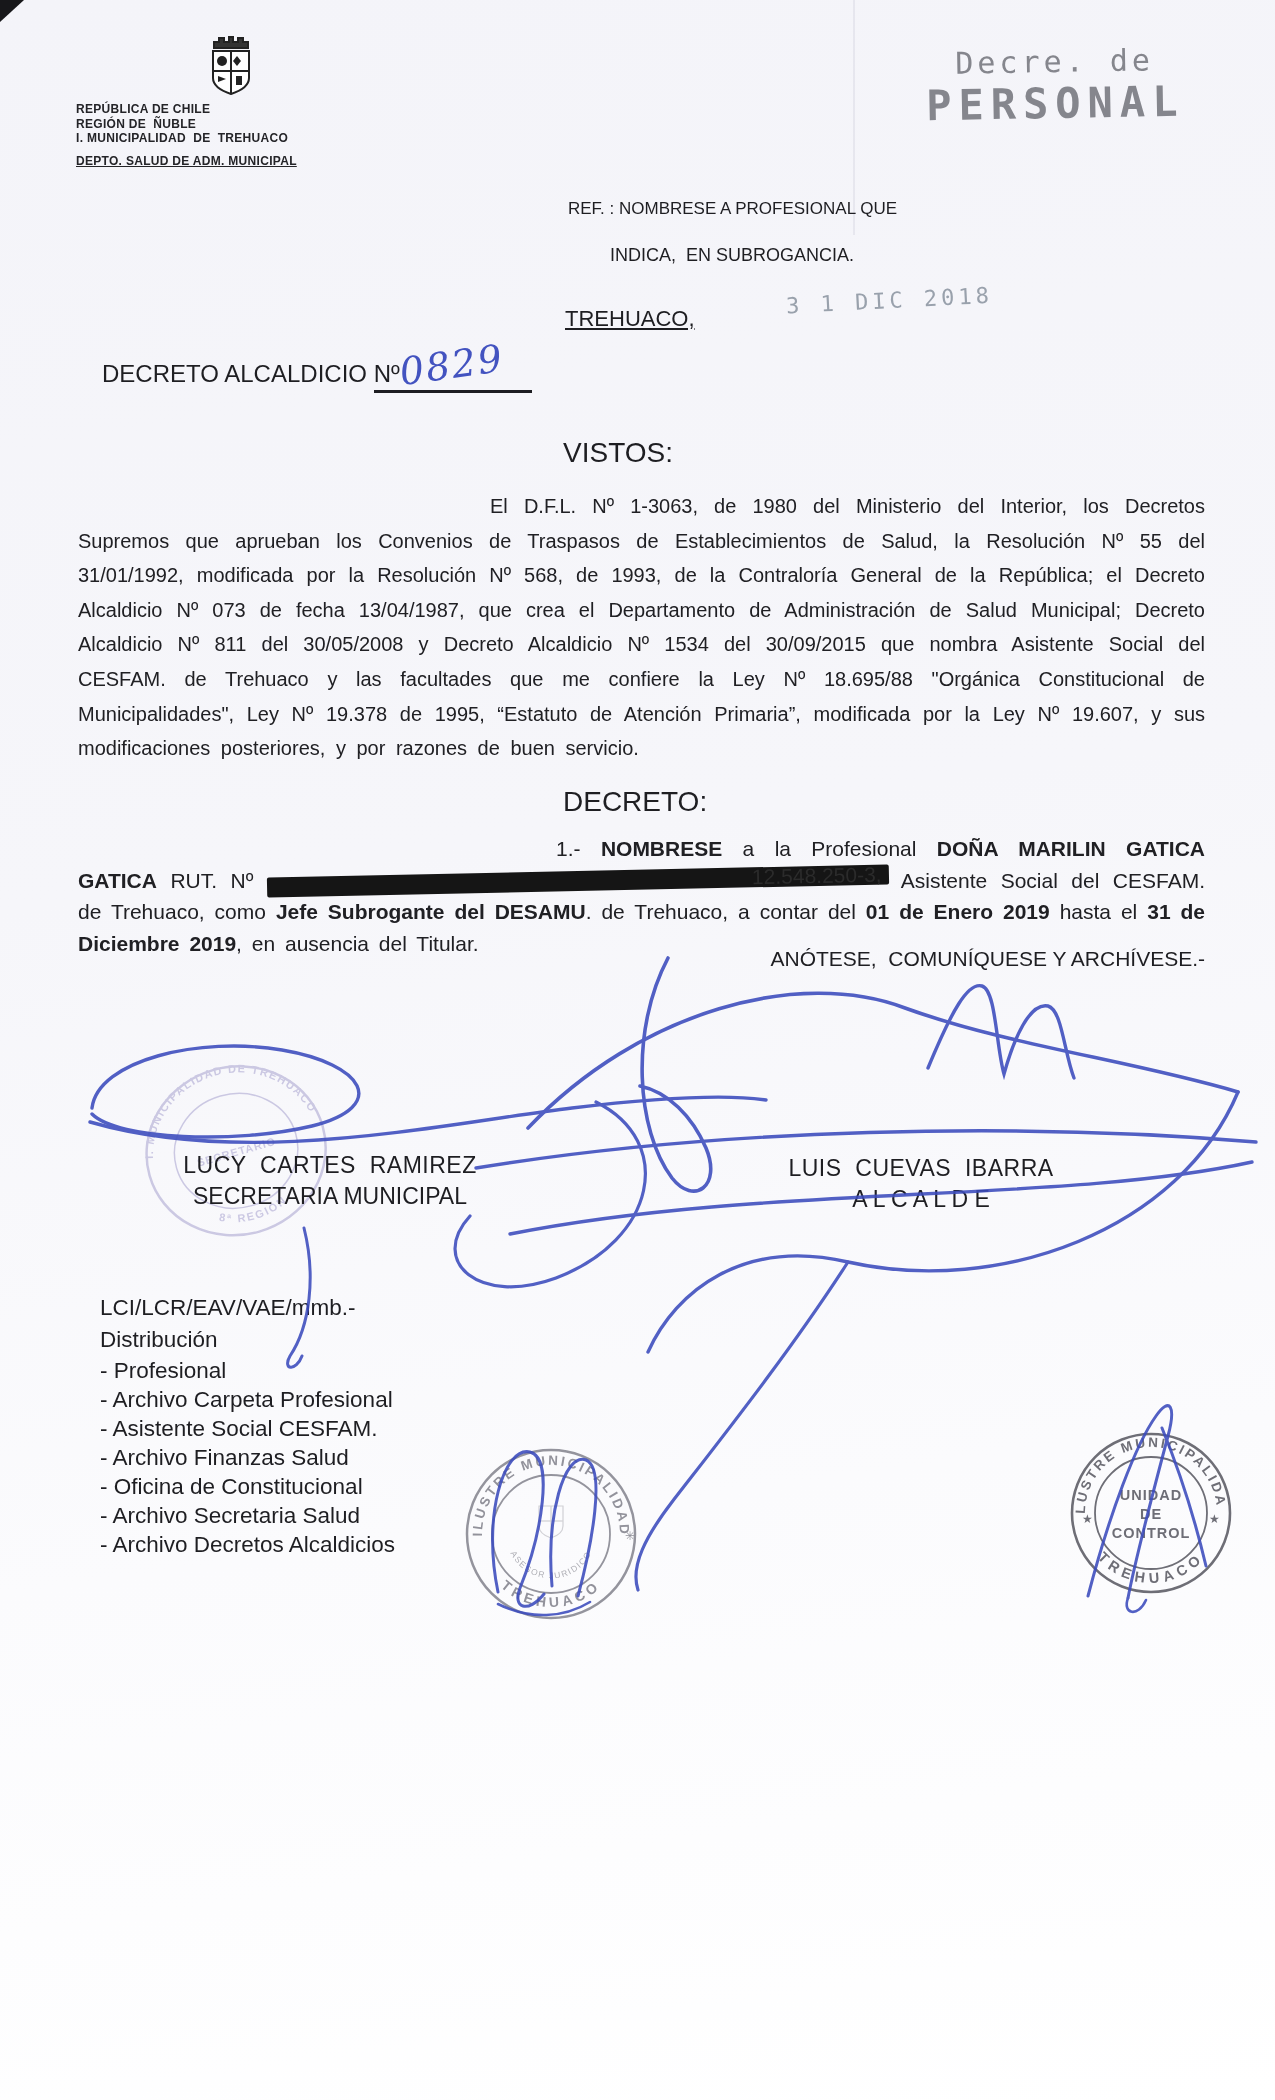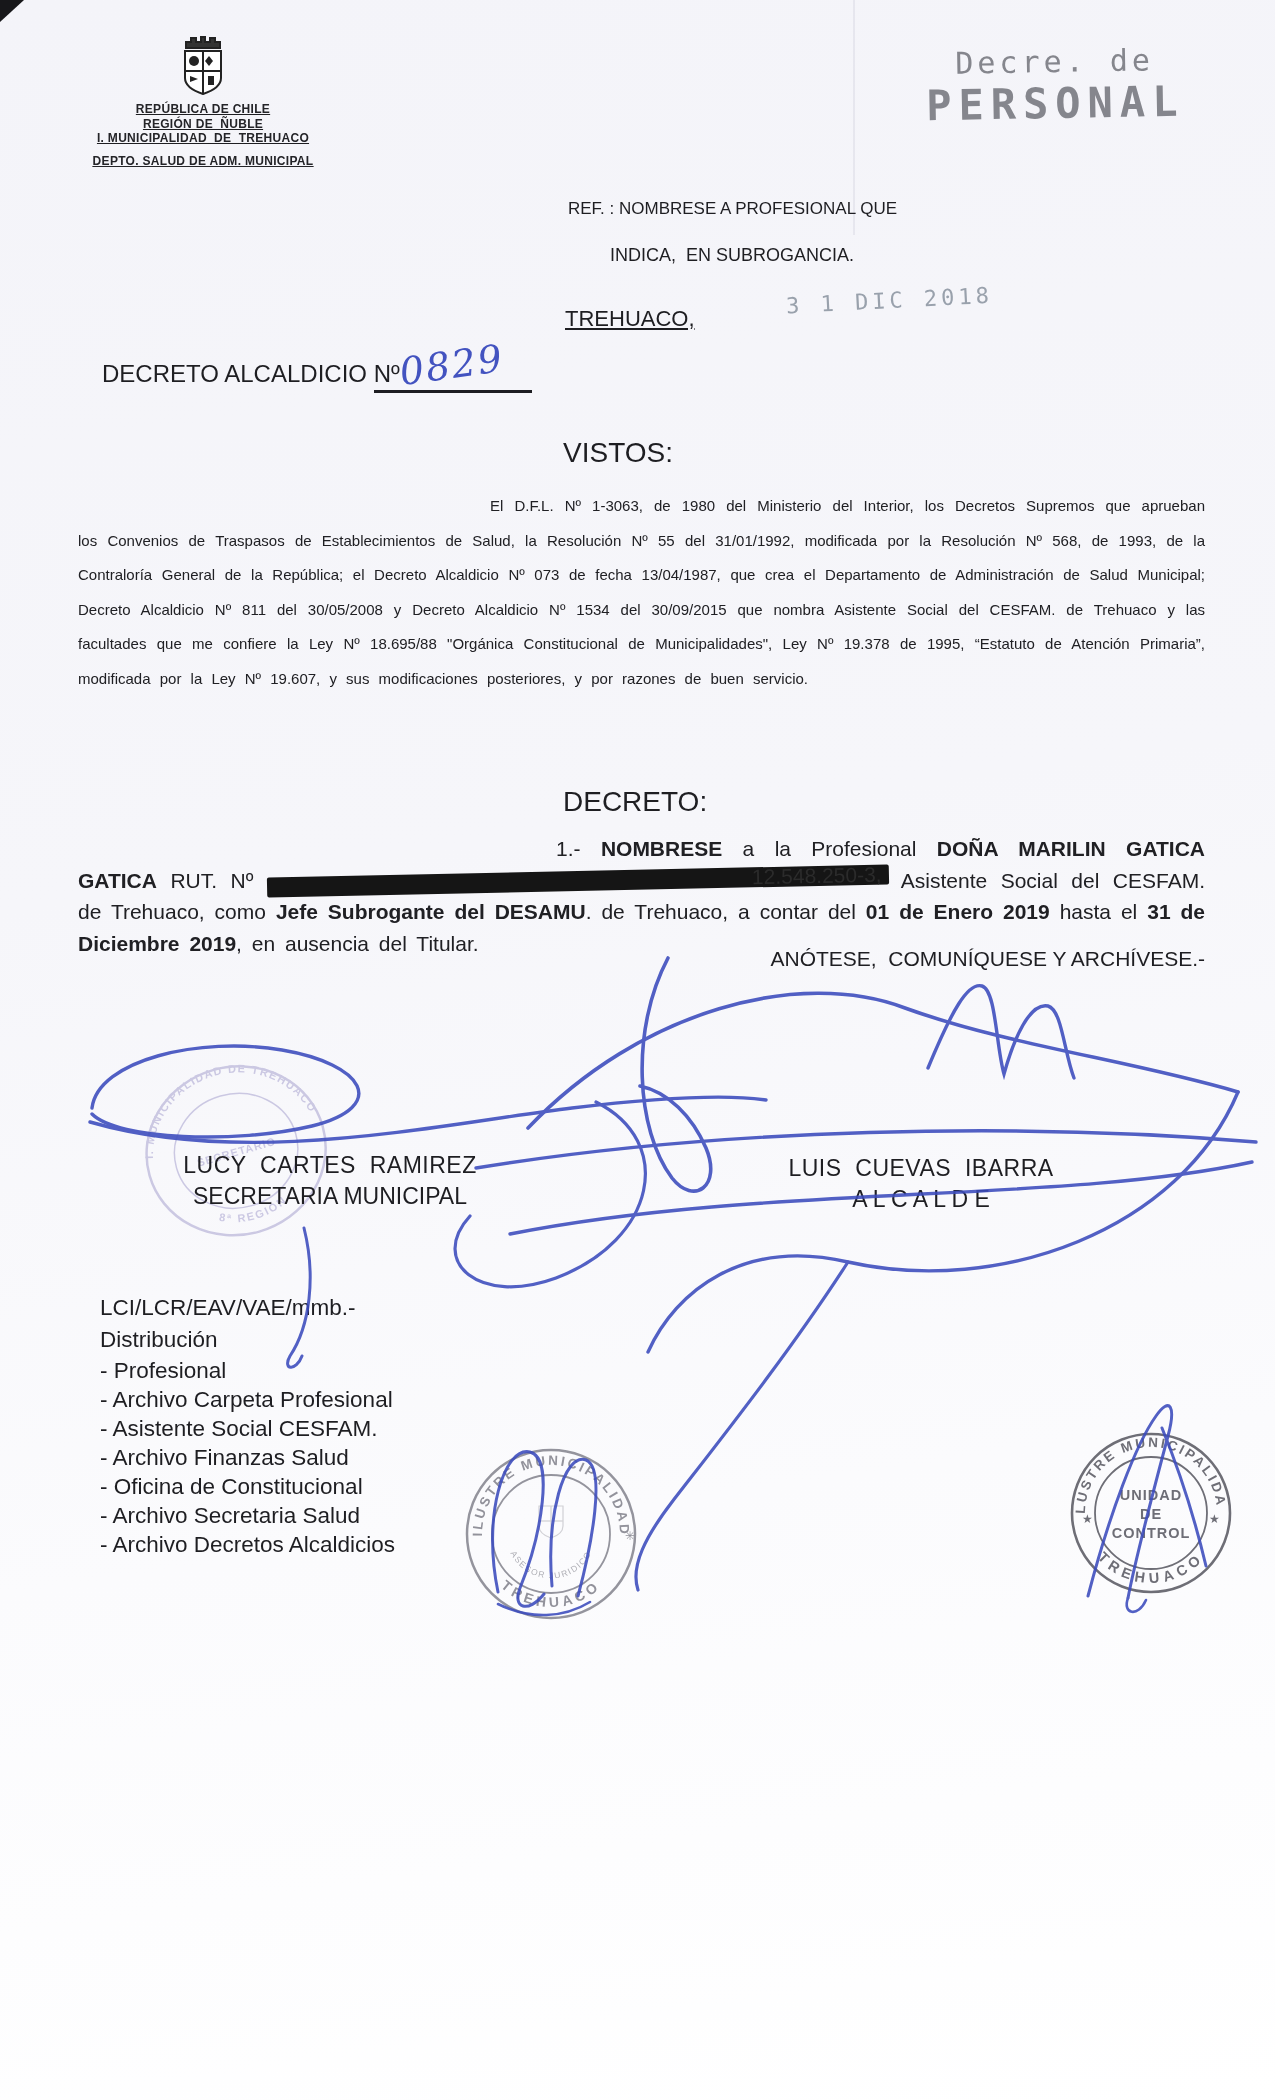--- a/index.html
+++ b/index.html
@@ -6,21 +6,21 @@
   .page{
     position:relative;width:1275px;height:2100px;margin:0 auto;overflow:hidden;
     background:linear-gradient(172deg,#f4f4f9 0%,#f6f6fa 40%,#fbfbfd 70%,#ffffff 100%);
     font-family:"Liberation Sans",sans-serif;color:#1e1e22;
   }
   .abs{position:absolute;}
   
   .corner-artifact{left:0;top:0;width:0;height:0;border-top:22px solid #17171a;border-right:24px solid transparent;}
   .crease{left:853px;top:0;width:2px;height:235px;background:rgba(110,110,150,.10);}
   
-  .letterhead{left:48px;top:34px;width:310px;text-align:center;text-decoration:underline;}
+  .letterhead{left:76px;top:34px;width:310px;text-align:left;}
   .letterhead .lh-line{font-size:12px;line-height:14.5px;font-weight:bold;letter-spacing:.3px;white-space:pre;color:#242428;}
   .letterhead .underlined{text-decoration:underline;margin-top:8px;}
   .coat{display:block;margin:0 auto 4px auto;}
   
   .personal-stamp{left:900px;top:44px;width:310px;text-align:center;transform:rotate(-1deg);color:#85868d;font-family:"DejaVu Sans Mono",monospace;}
   .personal-stamp .ps1{font-size:30px;letter-spacing:4px;}
   .personal-stamp .ps2{font-size:42px;font-weight:bold;letter-spacing:7px;margin-top:0px;}
   .date-stamp{left:786px;top:288px;transform:rotate(-3deg);color:#99a1ac;font-family:"DejaVu Sans Mono",monospace;font-size:22px;letter-spacing:4px;white-space:pre;}
   
   .ref1{left:568px;top:199px;font-size:17px;white-space:pre;}
@@ -29,21 +29,21 @@
   
   .decree-line{left:102px;top:360px;font-size:24px;}
   .no-wrap{border-bottom:3px solid #1d1d22;display:inline-block;padding:0 28px 2px 0;}
   .hand{font-family:"DejaVu Serif",serif;font-style:italic;font-size:38px;color:#4353c0;display:inline-block;
         transform:rotate(-8deg) translateY(-4px);letter-spacing:2px;line-height:0;}
   
   .h-center{font-size:28px;}
   .vistos-heading{left:563px;top:437px;}
   .decreto-heading{left:563px;top:786px;}
   .para{left:78px;width:1127px;text-align:justify;color:#202024;}
-  .para1{top:489px;font-size:15px;line-height:34.6px;text-indent:412px;word-spacing:5px;}
+  .para1{top:489px;font-size:20px;line-height:34.6px;text-indent:412px;word-spacing:5px;}
   .para2{top:833px;font-size:21px;line-height:31.5px;text-indent:478px;word-spacing:4px;}
   .para2 .redacted{background:#151515;color:#2b2b2b;display:inline-block;padding:0 7px;border-radius:2px;transform:rotate(-1.2deg);line-height:20px;}
   .closing{left:78px;top:947px;width:1127px;text-align:right;font-size:21px;white-space:pre;}
   
   .sig-block{text-align:center;}
   .sig-left{left:130px;top:1152px;width:400px;}
   .sig-right{left:711px;top:1155px;width:420px;}
   .sig-name{font-size:23px;letter-spacing:.5px;white-space:pre;}
   .sig-title{font-size:23px;margin-top:4px;white-space:pre;}
   

